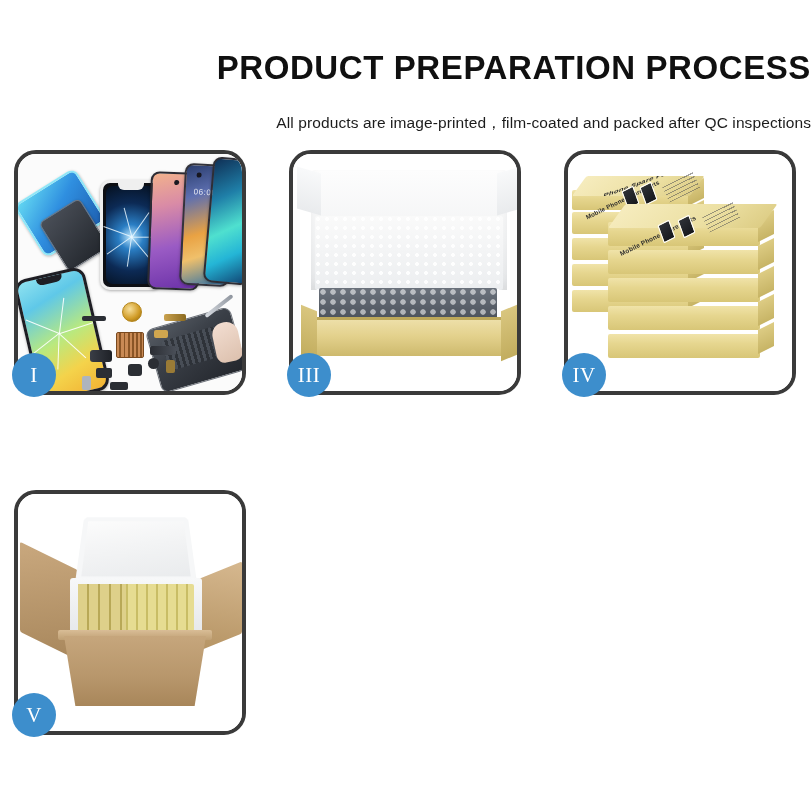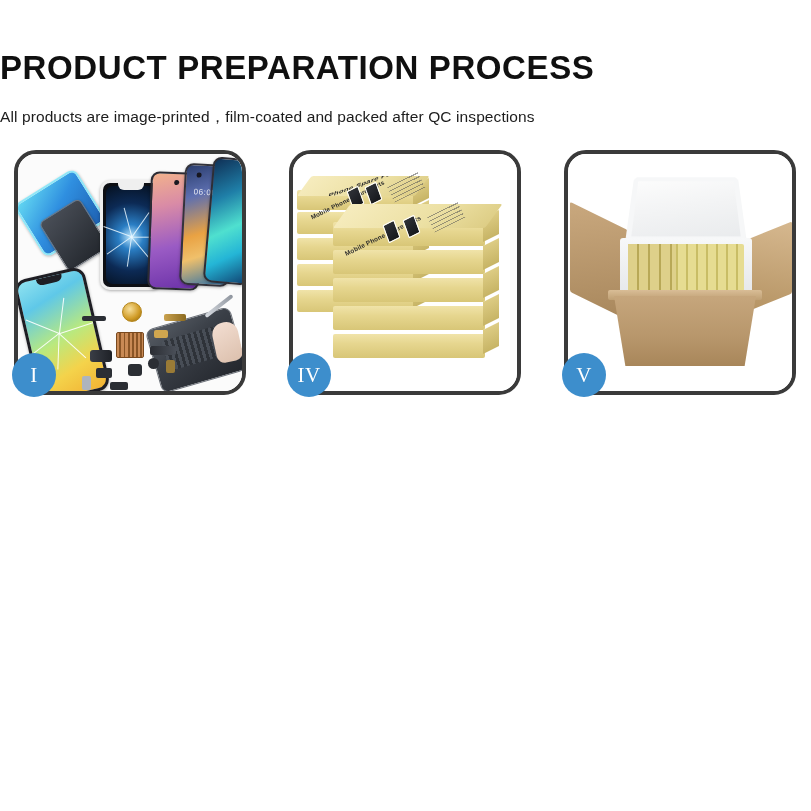--- a/index.html
+++ b/index.html
@@ -5,32 +5,32 @@
   * { box-sizing: border-box; margin: 0; padding: 0; }
   html, body {
     width: 811px; height: 811px;
     background: #ffffff;
     font-family: "Liberation Sans", sans-serif;
     overflow: hidden;
   }
   .page { position: relative; width: 811px; height: 811px; background: #fff; }
 
   
-  .header { position: absolute; top: 0; left: 0; width: 811px; text-align: left; }
+  .header { position: absolute; top: 0; left: 0; width: 811px; text-align: right; }
   .title {
     margin-top: 49px;
     font-size: 33px;
     font-weight: 700;
     letter-spacing: 0.6px;
     color: #101010;
     font-family: "Liberation Sans", sans-serif;
     white-space: nowrap;
   }
   .subtitle {
-    margin-top: 20px;
+    margin-top: 26px;
     font-size: 15.5px;
     font-weight: 400;
     color: #1c1c1c;
     letter-spacing: 0.1px;
     white-space: nowrap;
   }
 
   
   .grid {
     position: absolute;
@@ -465,20 +465,30 @@
         <div class="pt sq5"></div>
         <div class="pt sq6"></div>
 
         <div class="tweezer"></div>
         <div class="finger"></div>
       </div>
       <div class="badge">I</div>
     </div>
 
 
+    <div class="panel">
+      <div class="panel-inner p3">
+        <div class="b3-lid"></div>
+        <div class="b3-foam"></div>
+        <div class="b3-bw"></div>
+        <div class="b3-edge"></div>
+        <div class="b3-front"></div>
+      </div>
+      <div class="badge">III</div>
+    </div>
 
     <div class="panel">
       <div class="panel-inner p4">
         <div class="stack">
 
           <div class="bx" style="left:4px;  top:58px;  width:118px; height:22px;">
               <span class="side"></span>
             </div>
           <div class="bx" style="left:4px;  top:84px;  width:118px; height:22px;">
               <span class="side"></span>

